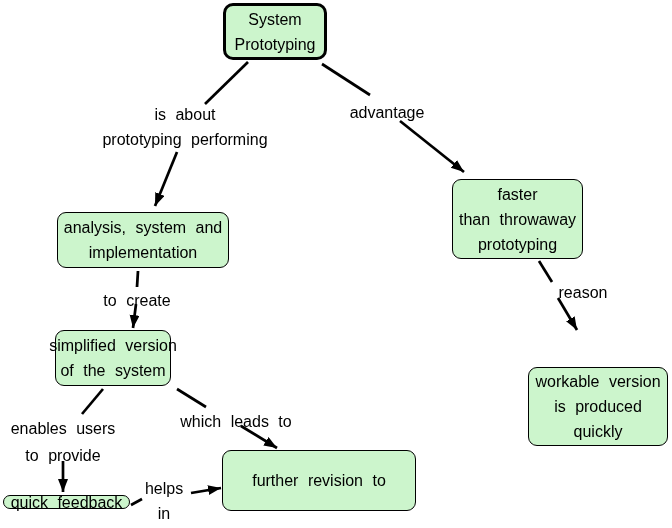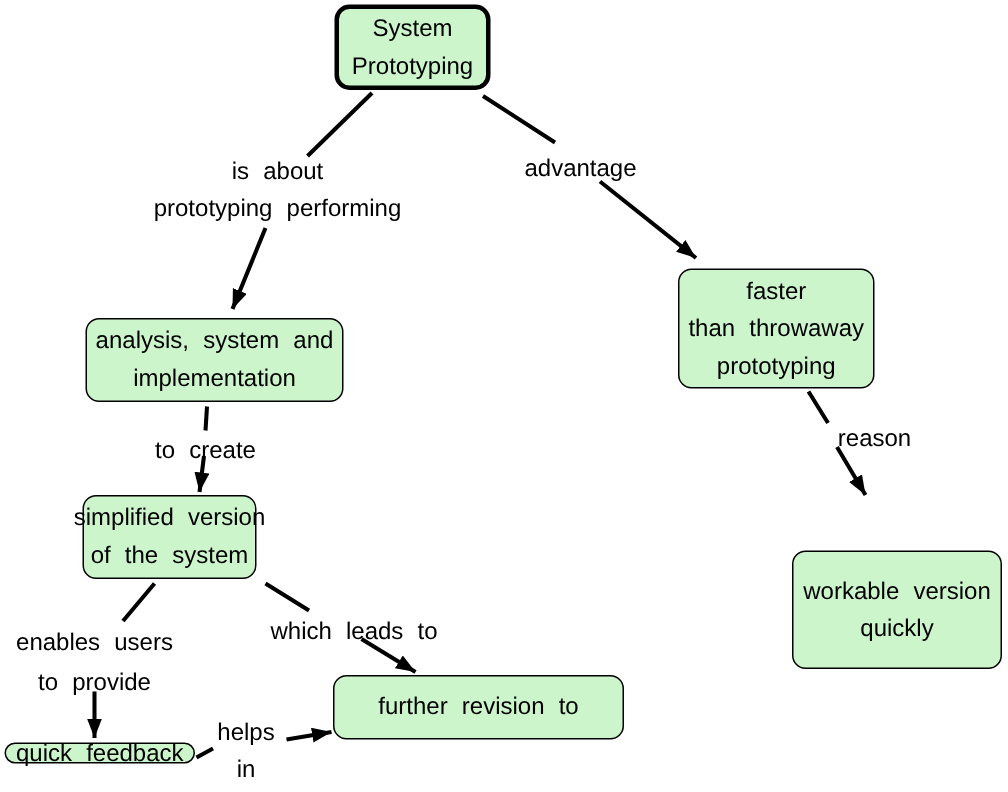--- a/index.html
+++ b/index.html
@@ -53,21 +53,21 @@
     font-size: 16px;
     line-height: 26px;
     word-spacing: 5px;
     white-space: nowrap;
   }
   
   #node-system     { left: 223px; top: 3px;   width: 104px; height: 57px; }
   #node-analysis   { left: 57px;  top: 212px; width: 172px; height: 56px; }
   #node-simplified { left: 55px;  top: 330px; width: 116px; height: 56px; }
   #node-quick      { left: 3px;   top: 495px; width: 127px; height: 14px; }
-  #node-further    { left: 222px; top: 450px; width: 194px; height: 43px; }
+  #node-further    { left: 222px; top: 450px; width: 194px; height: 61px; }
   #node-faster     { left: 452px; top: 179px; width: 131px; height: 80px; }
   #node-workable   { left: 528px; top: 333px; width: 140px; height: 79px; margin-top: 34px; }
   
   #label-is-about  { left: 185px; top: 102px; line-height: 25px; }
   #label-advantage { left: 387px; top: 100px; }
   #label-to-create { left: 137px; top: 288px; }
   #label-enables   { left: 63px;  top: 415px; line-height: 27px; }
   #label-which     { left: 225px; top: 409px; margin-left: 11px; }
   #label-helps     { left: 164px; top: 476px; line-height: 25px; }
   #label-reason    { left: 583px; top: 280px; }
@@ -123,20 +123,21 @@
   </div>
 
   <div class="node" id="node-faster">
     <div>faster</div>
     <div>than throwaway</div>
     <div>prototyping</div>
   </div>
 
   <div class="node" id="node-workable">
     <div>workable version</div>
+    <div>is produced</div>
     <div>quickly</div>
   </div>
 
   <div class="edge-label" id="label-is-about">
     <div>is about</div>
     <div>prototyping performing</div>
   </div>
 
   <div class="edge-label" id="label-advantage">
     <div>advantage</div>

